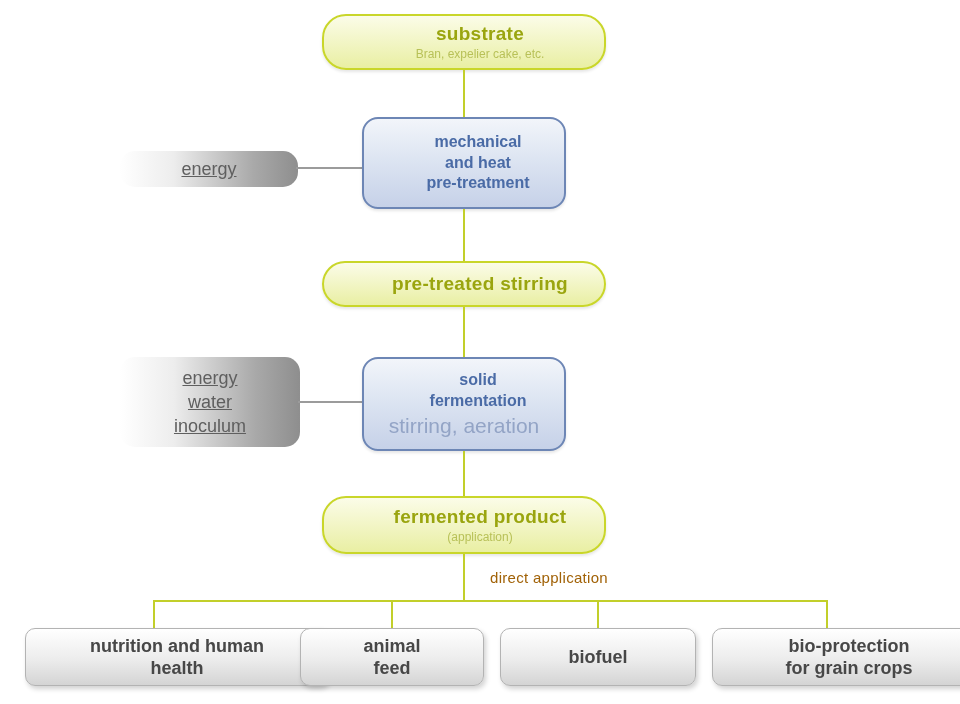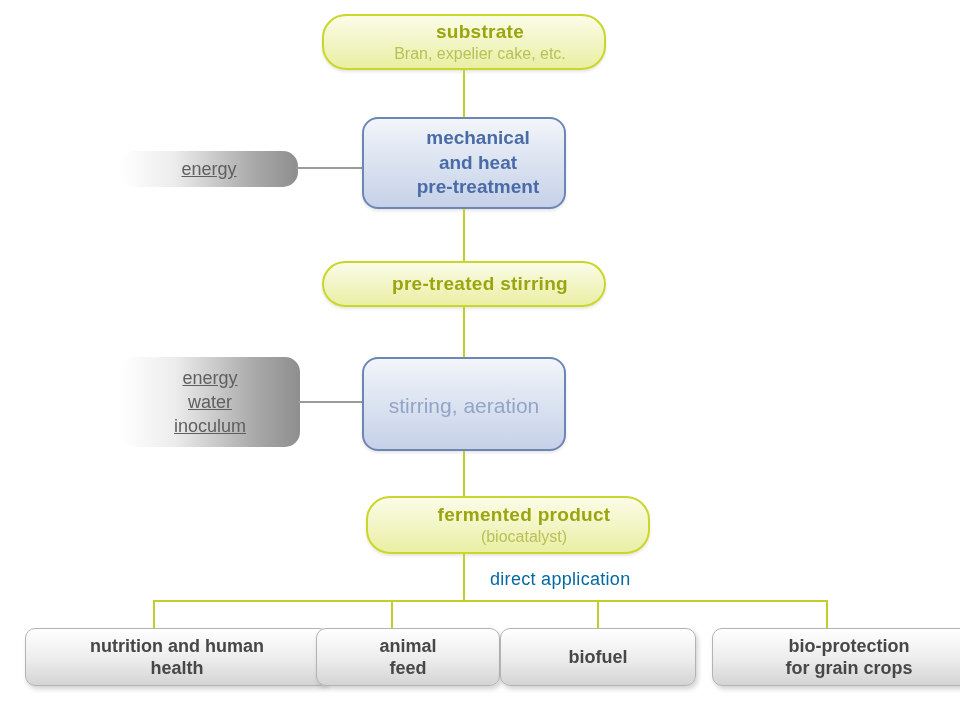--- a/index.html
+++ b/index.html
@@ -6,41 +6,41 @@
   body{font-family:"Liberation Sans",sans-serif;}
   .canvas{position:relative;width:960px;height:704px;background:#ffffff;overflow:hidden;}
 
   .node{position:absolute;display:flex;flex-direction:column;align-items:center;justify-content:center;
         text-align:center;box-sizing:border-box;}
 
   .green{border:2px solid #c9d62a;border-radius:24px;
          background:linear-gradient(180deg,#fbfce8 0%,#f3f6c9 45%,#e9efa3 100%);
          box-shadow:0 2px 3px rgba(0,0,0,.10);padding-left:32px;}
   .green .title{color:#9aa50f;font-weight:bold;font-size:19px;letter-spacing:.3px;line-height:1.2;}
-  .green .subtitle{color:#b8c158;font-size:16px;margin-top:2px;}
+  .green .subtitle{color:#b8c158;font-size:12px;margin-top:2px;}
 
   .blue{border:2px solid #6d86b5;border-radius:16px;
         background:linear-gradient(180deg,#f2f5fa 0%,#dde5f2 45%,#c6d1e8 100%);
         box-shadow:0 2px 3px rgba(0,0,0,.10);}
-  .blue .title{color:#4a6ba6;font-weight:bold;font-size:19px;line-height:1.3;white-space:pre-line;margin-left:28px;}
+  .blue .title{color:#4a6ba6;font-weight:bold;font-size:16px;line-height:1.3;white-space:pre-line;margin-left:28px;}
   .blue .subtitle{color:#93a4c6;font-size:21px;margin-top:3px;}
 
   .grayin{border-radius:15px;
           background:linear-gradient(90deg,rgba(255,255,255,0) 0%,#ededed 30%,#a9a9a9 75%,#8e8e8e 100%);
           color:#5f5f5f;font-size:18px;line-height:1.35;white-space:pre-line;text-decoration:underline;}
 
   .out{border:1px solid #b3b3b3;border-radius:10px;
        background:linear-gradient(180deg,#ffffff 0%,#ececec 55%,#d4d4d4 100%);
        box-shadow:2px 3px 5px rgba(0,0,0,.18);
        color:#474747;font-weight:bold;font-size:18px;line-height:1.25;white-space:pre-line;}
 
   .vline{position:absolute;width:2px;background:#c2cf2a;}
   .hline-green{position:absolute;height:2px;background:#c2cf2a;}
   .hline-gray{position:absolute;height:2px;background:#9b9b9b;}
-  .caption{position:absolute;color:#0369a1;font-size:18px;letter-spacing:.3px;}
+  .caption{position:absolute;color:#a16207;font-size:15px;letter-spacing:.3px;}
 </style>
 </head>
 <body>
 
 <div class="canvas">
 
   <div class="node green" style="left:322px;top:14px;width:284px;height:56px;">
     <div class="title">substrate</div>
     <div class="subtitle">Bran, expelier cake, etc.</div>
   </div>
@@ -67,44 +67,46 @@
   <div class="vline" style="left:463px;top:307px;height:50px;"></div>
 
   <div class="node grayin" style="left:120px;top:357px;width:180px;height:90px;">
     <div>energy
 water
 inoculum</div>
   </div>
   <div class="hline-gray" style="left:298px;top:401px;width:64px;"></div>
 
   <div class="node blue" style="left:362px;top:357px;width:204px;height:94px;">
+    <div class="title">solid
+fermentation</div>
     <div class="subtitle">stirring, aeration</div>
   </div>
 
   <div class="vline" style="left:463px;top:451px;height:45px;"></div>
 
-  <div class="node green" style="left:322px;top:496px;width:284px;height:58px;margin-left:44px;">
+  <div class="node green" style="left:322px;top:496px;width:284px;height:58px;">
     <div class="title">fermented product</div>
-    <div class="subtitle">(biocatalyst)</div>
+    <div class="subtitle">(application)</div>
   </div>
 
   <div class="vline" style="left:463px;top:554px;height:46px;"></div>
   <div class="caption" style="left:490px;top:569px;">direct application</div>
 
   <div class="hline-green" style="left:154px;top:600px;width:674px;"></div>
   <div class="vline" style="left:153px;top:600px;height:28px;"></div>
   <div class="vline" style="left:391px;top:600px;height:28px;"></div>
   <div class="vline" style="left:597px;top:600px;height:28px;"></div>
   <div class="vline" style="left:826px;top:600px;height:28px;"></div>
 
   <div class="node out" style="left:25px;top:628px;width:304px;height:58px;">
     <div>nutrition and human
 health</div>
   </div>
-  <div class="node out" style="left:300px;top:628px;width:184px;height:58px;margin-left:16px;">
+  <div class="node out" style="left:300px;top:628px;width:184px;height:58px;">
     <div>animal
 feed</div>
   </div>
   <div class="node out" style="left:500px;top:628px;width:196px;height:58px;">
     <div>biofuel</div>
   </div>
   <div class="node out" style="left:712px;top:628px;width:274px;height:58px;">
     <div>bio-protection
 for grain crops</div>
   </div>

